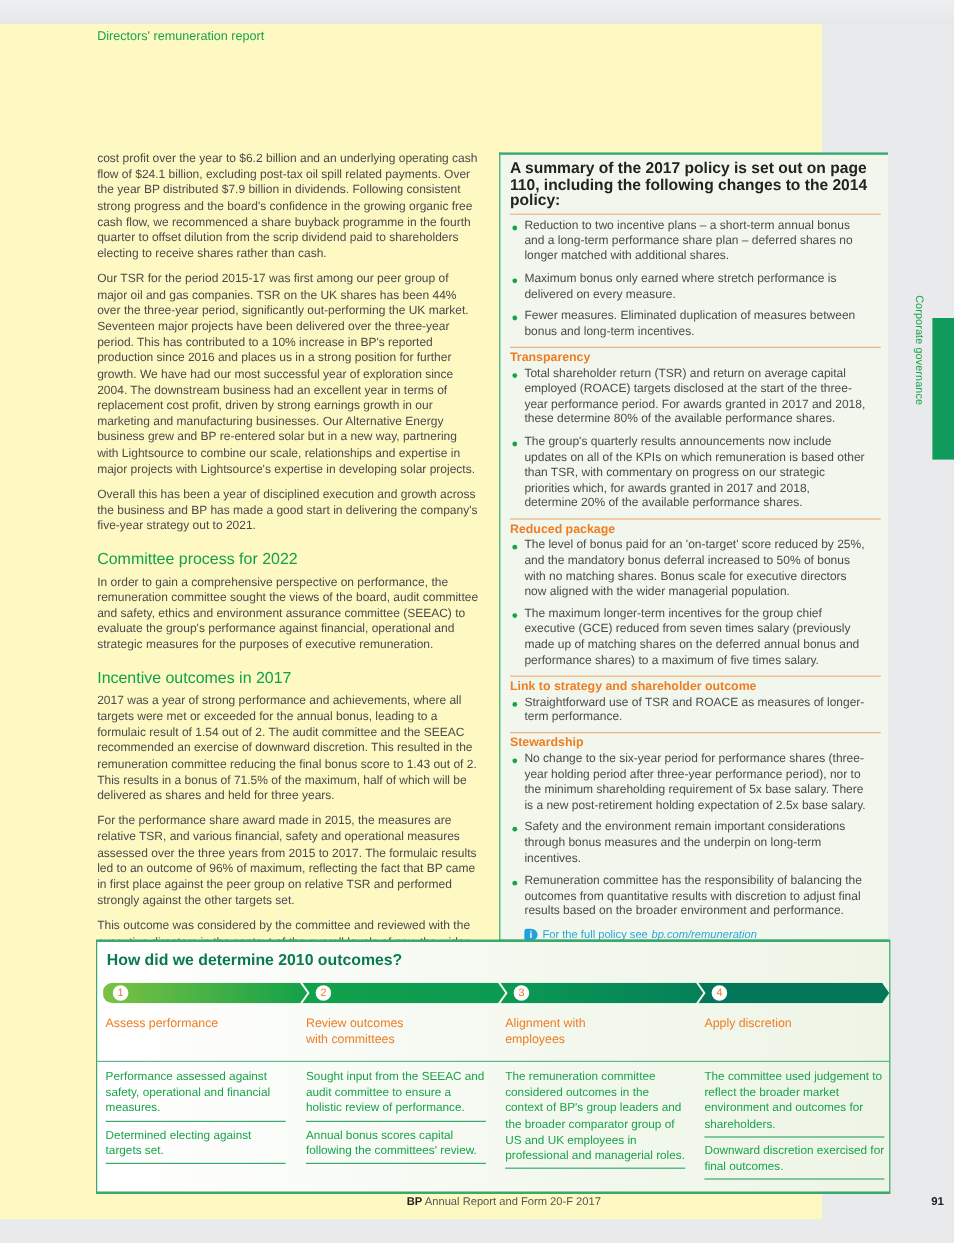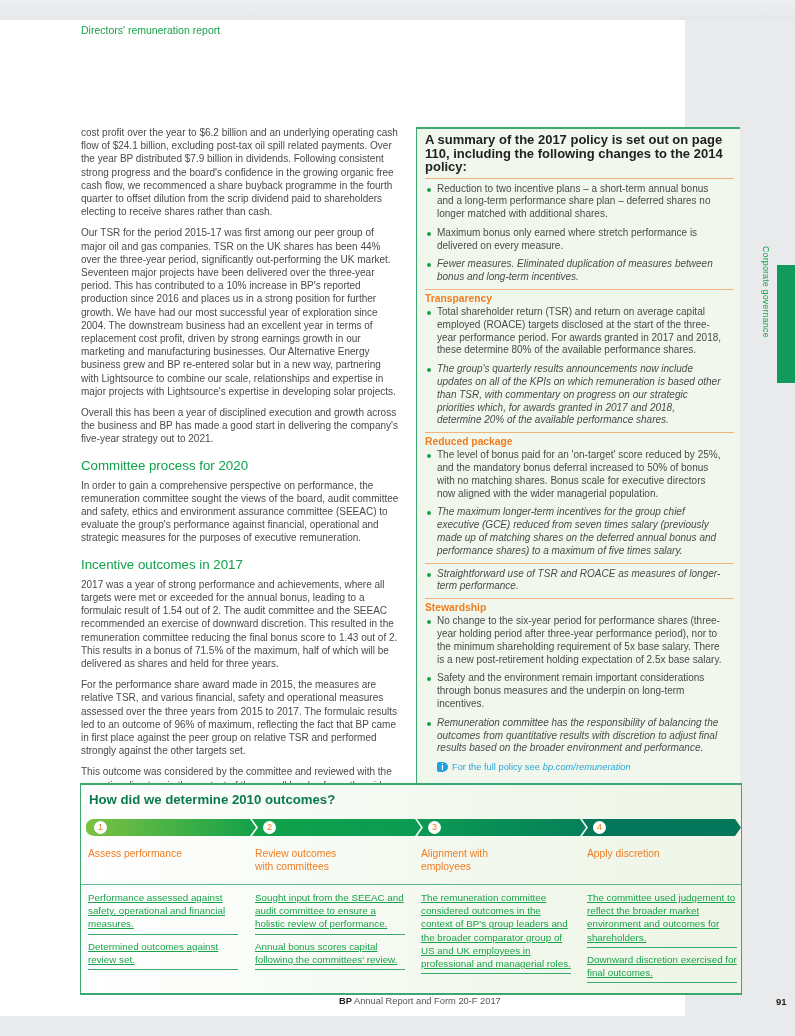--- a/index.html
+++ b/index.html
@@ -5,21 +5,21 @@
   html, body { margin: 0; padding: 0; }
   body {
     width: 795px; height: 1036px; overflow: hidden;
     background: #e9eaeb;
     font-family: "Liberation Sans", sans-serif;
     position: relative;
   }
   .topband { position: absolute; left: 0; top: 0; width: 795px; height: 20px; background: linear-gradient(#eeeff0, #e6e7e8); }
   .page {
     position: absolute; left: 0; top: 20px; width: 685px; height: 996px;
-    background: #ffffff;
+    background: #fef9c3;
   }
   .running-head {
     position: absolute; left: 81px; top: 4px;
     font-size: 10.5px; color: #1aa34a;
   }
   .side-tab {
     position: absolute; left: 777px; top: 265px; width: 18px; height: 118px; background: #109a5c;
   }
   .side-label {
     position: absolute; left: 757px; top: 246px; width: 14px; height: 130px;
@@ -39,55 +39,55 @@
     position: absolute; left: 416px; top: 107px; width: 324px; height: 658px;
     background: #f2f7ee; border-left: 1px solid #3aa86f; border-top: 2px solid #3aa86f; border-bottom: 2px solid #3aa86f;
     box-sizing: border-box; padding: 4px 6px 0 8px;
   }
   .policy-box .intro { font-size: 13px; font-weight: bold; color: #222; line-height: 13.5px; padding-bottom: 4px; border-bottom: 1px solid #f1b27a; font-weight: 600; }
   .pol-sec { border-bottom: 1px solid #f1b27a; padding: 3px 0 3px 0; }
   .pol-sec.last { border-bottom: none; }
   .pol-sec h3 { margin: 0; font-size: 10.3px; color: #ef7d22; line-height: 12px; }
   .pol-sec ul { list-style: none; margin: 0; padding: 0; }
   .pol-sec li { position: relative; padding-left: 12px; font-size: 10px; line-height: 12.8px; color: #4a4a4a; margin: 1px 12px 6px 0; }
-  .pol-sec li:last-child { margin-bottom: 2px; font-style: italic; }
+  .pol-sec li:last-child { margin-bottom: 2px; }
   .pol-sec li .bullet { position: absolute; left: 2px; top: 5px; width: 4px; height: 4px; border-radius: 50%; background: #19a24c; }
   .info-line { font-size: 9.3px; color: #29a6d9; margin: 2px 0 0 12px; display: flex; align-items: center; }
   .info-icon { display: inline-block; width: 11px; height: 10px; background: #1ea1dd; color: #fff; font-weight: bold; font-size: 8.5px; line-height: 10px; text-align: center; margin-right: 4px; border-radius: 2px 50% 50% 2px; }
   .info-link { font-style: italic; margin-left: 3px; }
   
   .outcomes {
     position: absolute; left: 80px; top: 763px; width: 662px; height: 212px;
     border: 1px solid #3aa86f; border-top: 2px solid #3aa86f; border-bottom: 2px solid #3aa86f; box-sizing: border-box;
     background: linear-gradient(90deg, #ffffff 0%, #f3f8ee 60%, #eef5e6 100%);
   }
   .outcomes h2 { position: absolute; left: 8px; top: 7px; margin: 0; font-size: 13.2px; color: #0a7a4d; font-weight: bold; }
   .steps-bar { position: absolute; left: 5px; top: 34px; width: 655px; height: 17px; }
   .step-circle { position: absolute; top: 2px; width: 13px; height: 13px; border-radius: 50%; background: #fff; color: #ef7d22; font-size: 9px; line-height: 13px; text-align: center; }
   .step-title { position: absolute; top: 62px; font-size: 10.3px; color: #ef7d22; line-height: 13.2px; width: 150px; }
   .divider { position: absolute; left: 0; top: 99px; width: 660px; height: 1px; background: #3aa86f; opacity: 0.8; }
   .step-col { position: absolute; top: 106px; width: 150px; font-size: 9.8px; line-height: 13.2px; color: #1aa34a; }
-  .step-col .item { border-bottom: 1px solid #3aa86f; padding-bottom: 3px; margin-bottom: 5px; text-decoration: underline; }
+  .step-col .item { border-bottom: 1px solid #3aa86f; padding-bottom: 3px; margin-bottom: 5px; }
   .footer { position: absolute; left: 339px; top: 976px; font-size: 9.3px; color: #555; }
   .footer b { color: #222; }
   .page-num { position: absolute; left: 776px; top: 976px; font-size: 9.5px; font-weight: bold; color: #222; }
 </style>
 </head>
 <body>
 
 <div class="topband"></div>
 
 <div class="page">
   <div class="running-head">Directors' remuneration report</div>
 
   <div class="left-col">
     <p>cost profit over the year to $6.2 billion and an underlying operating cash flow of $24.1 billion, excluding post-tax oil spill related payments. Over the year BP distributed  $7.9 billion in dividends. Following consistent strong progress and the board's confidence in the growing organic free cash flow, we recommenced a share buyback programme in the fourth quarter to offset dilution from the scrip dividend paid to shareholders electing to receive shares rather than cash.</p>
     <p>Our TSR for the period 2015-17 was first among our peer group of major oil and gas companies. TSR on the UK shares has been 44% over the three-year period, significantly out-performing the UK market. Seventeen major projects have been delivered over the three-year period. This has contributed to a 10% increase in BP's reported production since 2016 and places us in a strong position for further growth. We have had our most successful year of exploration since 2004. The downstream business had an excellent year in terms of replacement cost profit, driven by strong earnings growth in our marketing and manufacturing businesses. Our Alternative Energy business grew and BP re-entered solar but in a new way, partnering with Lightsource to combine our scale, relationships and expertise in major projects with Lightsource's expertise in developing solar projects.</p>
     <p>Overall this has been a year of disciplined execution and growth across the business and BP has made a good start in delivering the company's five-year strategy out to 2021.</p>
-    <h2>Committee process for 2020</h2>
+    <h2>Committee process for 2022</h2>
     <p>In order to gain a comprehensive perspective on performance, the remuneration committee sought the views of the board, audit committee and safety, ethics and environment assurance committee (SEEAC) to evaluate the group's performance against financial, operational and strategic measures for the purposes of executive remuneration.</p>
     <h2>Incentive outcomes in 2017</h2>
     <p>2017 was a year of strong performance and achievements, where all targets were met or exceeded for the annual bonus, leading to a formulaic result of 1.54 out of 2. The audit committee and the SEEAC recommended an exercise of downward discretion. This resulted in the remuneration committee reducing the final bonus score to 1.43 out of 2. This results in a bonus of 71.5% of the maximum, half of which will be delivered as shares and held for three years.</p>
     <p>For the performance share award made in 2015, the measures are relative TSR, and various financial, safety and operational measures assessed over the three years from 2015 to 2017. The formulaic results led to an outcome of 96% of maximum, reflecting the fact that BP came in first place against the peer group on relative TSR and performed strongly against the other targets set.</p>
     <p>This outcome was considered by the committee and reviewed with the executive directors in the context of the overall levels of pay, the wider performance of the company, and the experience of shareholders over</p>
   </div>
 
   <div class="policy-box">
     <div class="intro">A summary of the 2017 policy is set out on page 110, including the following changes to the 2014 policy:</div>
     <div id="policy-sections">
@@ -106,20 +106,21 @@
           </ul>
         </div>
         <div class="pol-sec">
           <h3>Reduced package</h3>
           <ul>
             <li><span class="bullet"></span><span>The level of bonus paid for an 'on-target' score reduced by 25%, and the mandatory bonus deferral increased to 50% of bonus with no matching shares. Bonus scale for executive directors now aligned with the wider managerial population.</span></li>
             <li><span class="bullet"></span><span>The maximum longer-term incentives for the group chief executive (GCE) reduced from seven times salary (previously made up of matching shares on the deferred annual bonus and performance shares) to a maximum of five times salary.</span></li>
           </ul>
         </div>
         <div class="pol-sec">
+          <h3>Link to strategy and shareholder outcome</h3>
           <ul>
             <li><span class="bullet"></span><span>Straightforward use of TSR and ROACE as measures of longer-term performance.</span></li>
           </ul>
         </div>
         <div class="pol-sec last">
           <h3>Stewardship</h3>
           <ul>
             <li><span class="bullet"></span><span>No change to the six-year period for performance shares (three-year holding period after three-year performance period), nor to the minimum shareholding requirement of 5x base salary. There is a new post-retirement holding expectation of 2.5x base salary.</span></li>
             <li><span class="bullet"></span><span>Safety and the environment remain important considerations through bonus measures and the underpin on long-term incentives.</span></li>
             <li><span class="bullet"></span><span>Remuneration committee has the responsibility of balancing the outcomes from quantitative results with discretion to adjust final results based on the broader environment and performance.</span></li>
@@ -153,21 +154,21 @@
       <path d="M8,0 H164 L170,8.5 L164,17 H8 A8.5,8.5 0 0 1 8,0 Z" fill="url(#g1)"></path>
       <path d="M166,0 H329 L335,8.5 L329,17 H166 L172,8.5 Z" fill="url(#g2)"></path>
       <path d="M331,0 H494 L500,8.5 L494,17 H331 L337,8.5 Z" fill="url(#g3)"></path>
       <path d="M496,0 H649 L655,8.5 L649,17 H496 L502,8.5 Z" fill="#047659"></path>
     </svg>
     <div id="steps">
         <div class="step-circle" style="left: 13px; top: 36px;">1</div>
         <div class="step-title" style="left: 7px; width: 100px;">Assess performance</div>
         <div class="step-col" style="left: 7px;">
           <div class="item">Performance assessed against safety, operational and financial measures.</div>
-          <div class="item">Determined outcomes against review set.</div>
+          <div class="item">Determined electing against targets set.</div>
         </div>
         <div class="step-circle" style="left: 182px; top: 36px;">2</div>
         <div class="step-title" style="left: 174px; width: 100px;">Review outcomes with committees</div>
         <div class="step-col" style="left: 174px;">
           <div class="item">Sought input from the SEEAC and audit committee to ensure a holistic review of performance.</div>
           <div class="item">Annual bonus scores capital following the committees' review.</div>
         </div>
         <div class="step-circle" style="left: 347px; top: 36px;">3</div>
         <div class="step-title" style="left: 340px; width: 100px;">Alignment with employees</div>
         <div class="step-col" style="left: 340px;">

